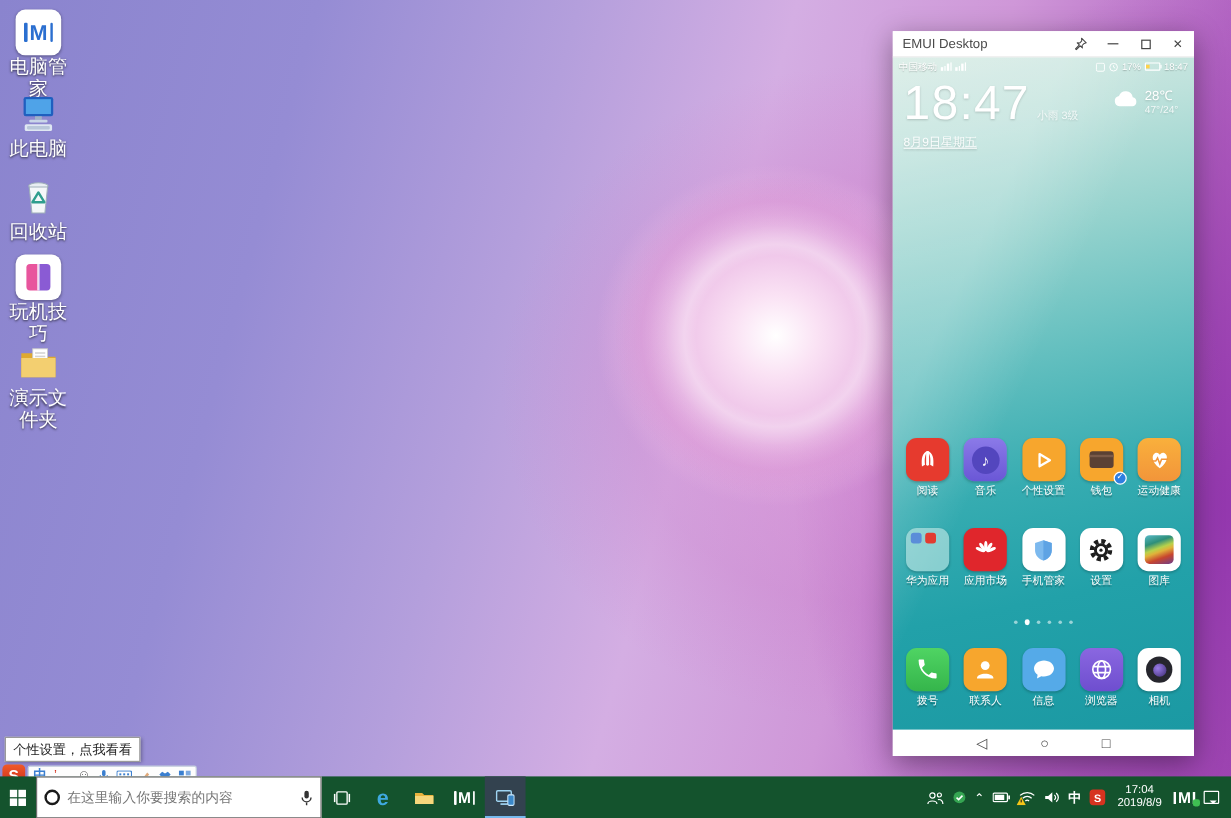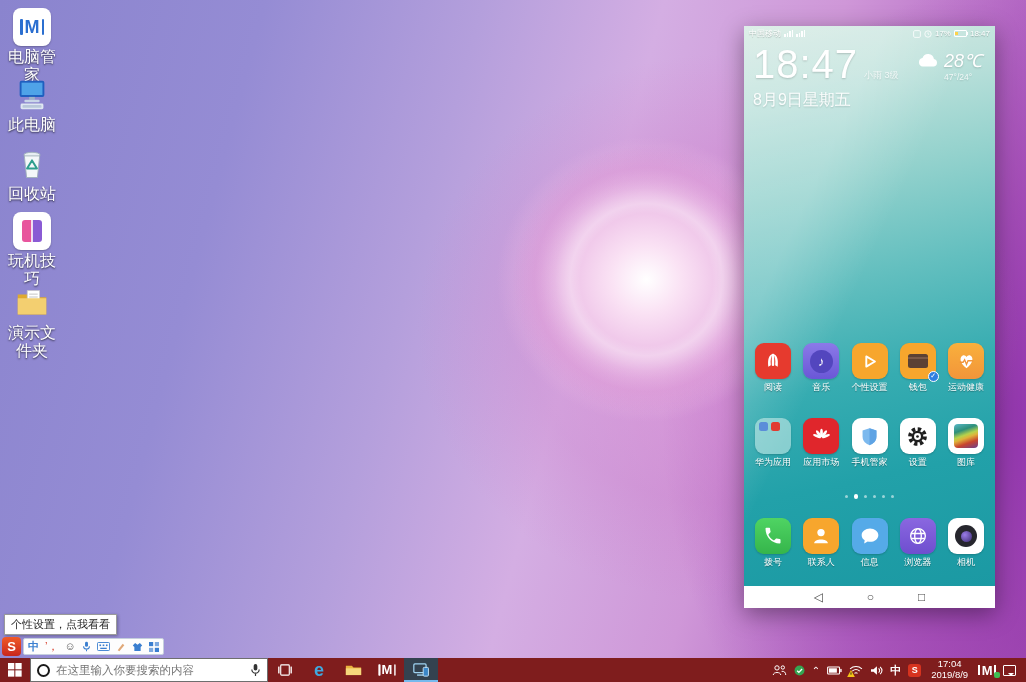--- a/index.html
+++ b/index.html
@@ -33,21 +33,21 @@
   .tooltip { position:absolute; left:4px; top:614px; background:#fff; border:1px solid #9a9a9a;
     font-size:11px; color:#222; padding:2px 6px; white-space:nowrap; box-shadow:1px 1px 3px rgba(0,0,0,.3); }
   .imebar { position:absolute; left:2px; top:637px; height:19px; display:flex; align-items:center; }
   .sogou-logo { width:19px; height:19px; background:linear-gradient(#f05a28,#c8271d); border-radius:4px;
     color:#fff; font-weight:bold; font-size:13px; display:flex; align-items:center; justify-content:center; }
   .ime-tools { height:17px; background:#fdfdfd; border:1px solid #c5cfdd; border-radius:2px; display:flex;
     align-items:center; padding:0 4px; gap:6px; margin-left:2px; }
   .ime-ic { font-size:11px; color:#3a7fd0; line-height:1; display:flex; align-items:center; }
 
   
-  .taskbar { position:absolute; left:0; right:0; bottom:0; height:24px; background:#7f1d1d; display:flex; align-items:stretch; }
+  .taskbar { position:absolute; left:0; right:0; bottom:0; height:35px; background:#14532d; display:flex; align-items:stretch; }
   .tb-btn { width:30px; display:flex; align-items:center; justify-content:center; }
   .searchbox { width:238px; background:#ffffff; border:1px solid #6e6e6e; display:flex; align-items:center; padding:0 6px; gap:6px; }
   .cortana-ring { width:13px; height:13px; border:2px solid #1a1a1a; border-radius:50%; flex:0 0 auto; }
   .searchbox input { border:none; outline:none; flex:1; font-size:11.5px; color:#1a1a1a; background:transparent; font-family:"Liberation Sans",sans-serif; }
   .tb-app { width:34px; display:flex; align-items:center; justify-content:center; position:relative; }
   .tb-app.active { background:#33424f; box-shadow:inset 0 -2px 0 #76b9ed; }
   .edge-e { color:#3fa9e0; font-size:18px; font-weight:bold; line-height:1; }
   .tray { margin-left:auto; display:flex; align-items:center; gap:7px; padding:0 6px; color:#fff; }
   .tray-ic { display:flex; align-items:center; justify-content:center; font-size:11px; color:#fff; }
   .tray-clock { text-align:center; font-size:9.5px; line-height:1.15; color:#fff; padding:0 3px; }
@@ -78,24 +78,24 @@
   .sig { display:flex; align-items:flex-end; gap:1px; }
   .sig i { display:block; width:1.5px; background:#fff; }
   .batt { width:13px; height:6.5px; border:1px solid #fff; border-radius:1px; position:relative; }
   .batt:after { content:""; position:absolute; right:-2.5px; top:1.2px; width:1.5px; height:3px; background:#fff; }
   .batt .fill { position:absolute; left:0.5px; top:0.5px; bottom:0.5px; width:2.5px; background:#ffd24a; }
 
   .clock-widget { position:absolute; top:18px; left:9px; color:#fff; text-shadow:0 1px 2px rgba(0,0,0,.18); }
   .clock-row { display:flex; align-items:baseline; gap:6px; }
   .clock-time { font-size:40px; font-weight:200; letter-spacing:1px; line-height:1; font-family:"Liberation Sans",sans-serif; }
   .clock-cond { font-size:9px; opacity:.75;margin-top:21px; }
-  .clock-date { font-size:16px; margin-top:6px; opacity:.92; }
+  .clock-date { font-size:10px; margin-top:6px; opacity:.92;text-decoration:underline; }
   .weather { position:absolute; top:26px; right:13px; display:flex; align-items:flex-start; gap:4px; color:#fff; text-shadow:0 1px 2px rgba(0,0,0,.18); }
   .weather .temps { text-align:left; }
-  .weather .t { font-size:18px; line-height:1.1;font-style:italic; }
+  .weather .t { font-size:11px; line-height:1.1; }
   .weather .r { font-size:8.5px; opacity:.8; }
 
   .apps-row { position:absolute; left:0; right:0; display:flex; justify-content:space-between; padding:0 7px; }
   .app { width:44px; text-align:center; }
   .app .ai { width:36px; height:36px; border-radius:9px; margin:0 auto; display:flex; align-items:center; justify-content:center; position:relative; box-shadow:0 1px 2px rgba(0,0,0,.18); }
   .app .al { font-size:9px; color:#fff; margin-top:2px; text-shadow:0 1px 1px rgba(0,0,0,.35); white-space:nowrap; }
 
   .ai-read   { background:#e63a2e; }
   .ai-music  { background:linear-gradient(180deg,#8b7ae8,#6a57d6); }
   .music-circle { width:23px; height:23px; border-radius:50%; background:#5346be; color:#fff; font-size:13px;
@@ -234,20 +234,35 @@
             <rect x="0" y="0" width="5" height="5" fill="#3a7fd0"></rect>
             <rect x="7" y="0" width="5" height="5" fill="#7da9e0"></rect>
             <rect x="0" y="7" width="5" height="5" fill="#7da9e0"></rect>
             <rect x="7" y="7" width="5" height="5" fill="#3a7fd0"></rect>
           </svg>
       </span>
     </div>
   </div>
 
   <div class="emui-window">
+    <div class="titlebar">
+      <span class="title">EMUI Desktop</span>
+      <div class="cap-btn">
+        <svg width="11" height="11" viewBox="0 0 14 14">
+            <path d="M8 1 L13 6 L10.8 6.6 L8.6 8.8 L8.9 11.4 L6.6 9.1 L2.5 13.2 L1.6 12.3 L5.7 8.2 L3.4 5.9 L6 6.2 L8.2 4 Z" fill="none" stroke="#444" stroke-width="1.1" stroke-linejoin="round"></path>
+          </svg>
+      </div>
+      <div class="cap-btn">
+          <span class="cap-min"></span>
+        </div>
+      <div class="cap-btn">
+          <span class="cap-max"></span>
+        </div>
+      <div class="cap-btn">✕</div>
+    </div>
 
     <div class="phone-screen">
 
       <div class="statusbar">
         <div class="sb-left">
           <span>中国移动</span>
           <span class="sig">
               <i style="height:3px"></i>
               <i style="height:4.5px"></i>
               <i style="height:6px"></i>

